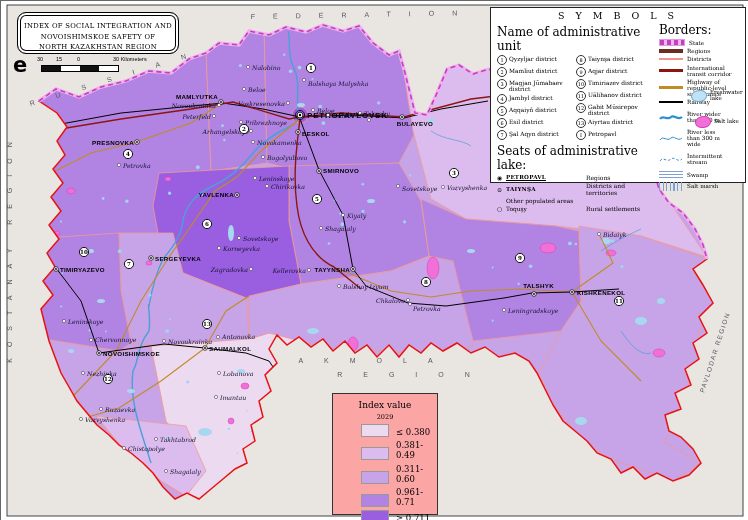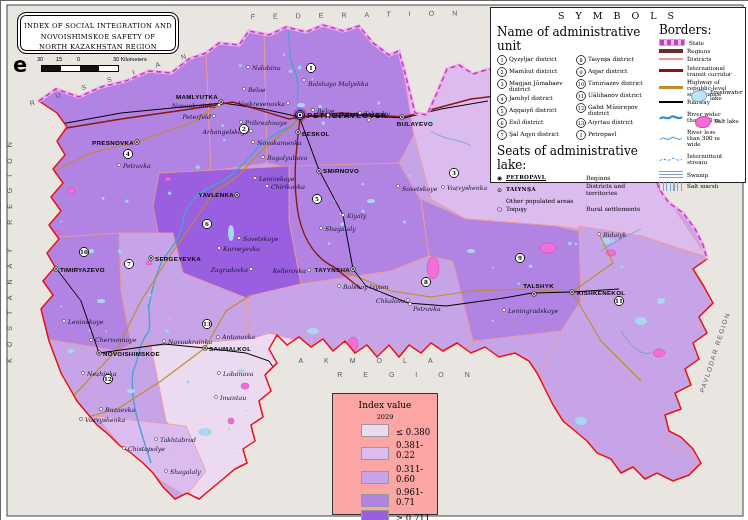--- a/index.html
+++ b/index.html
@@ -568,21 +568,21 @@
 <div id="index-legend">
   <div id="idx-title">Index value</div>
   <div id="idx-year">2029</div>
   <div id="idx-rows">
         <div class="idxrow">
           <span class="idxsw" style="background: rgb(236, 218, 240);"></span>
           <span class="idxlab">≤ 0.380</span>
         </div>
         <div class="idxrow">
           <span class="idxsw" style="background: rgb(220, 188, 238);"></span>
-          <span class="idxlab">0.381-0.22</span>
+          <span class="idxlab">0.381-0.49</span>
         </div>
         <div class="idxrow">
           <span class="idxsw" style="background: rgb(199, 163, 232);"></span>
           <span class="idxlab">0.311-0.60</span>
         </div>
         <div class="idxrow">
           <span class="idxsw" style="background: rgb(177, 132, 227);"></span>
           <span class="idxlab">0.961-0.71</span>
         </div>
         <div class="idxrow">

